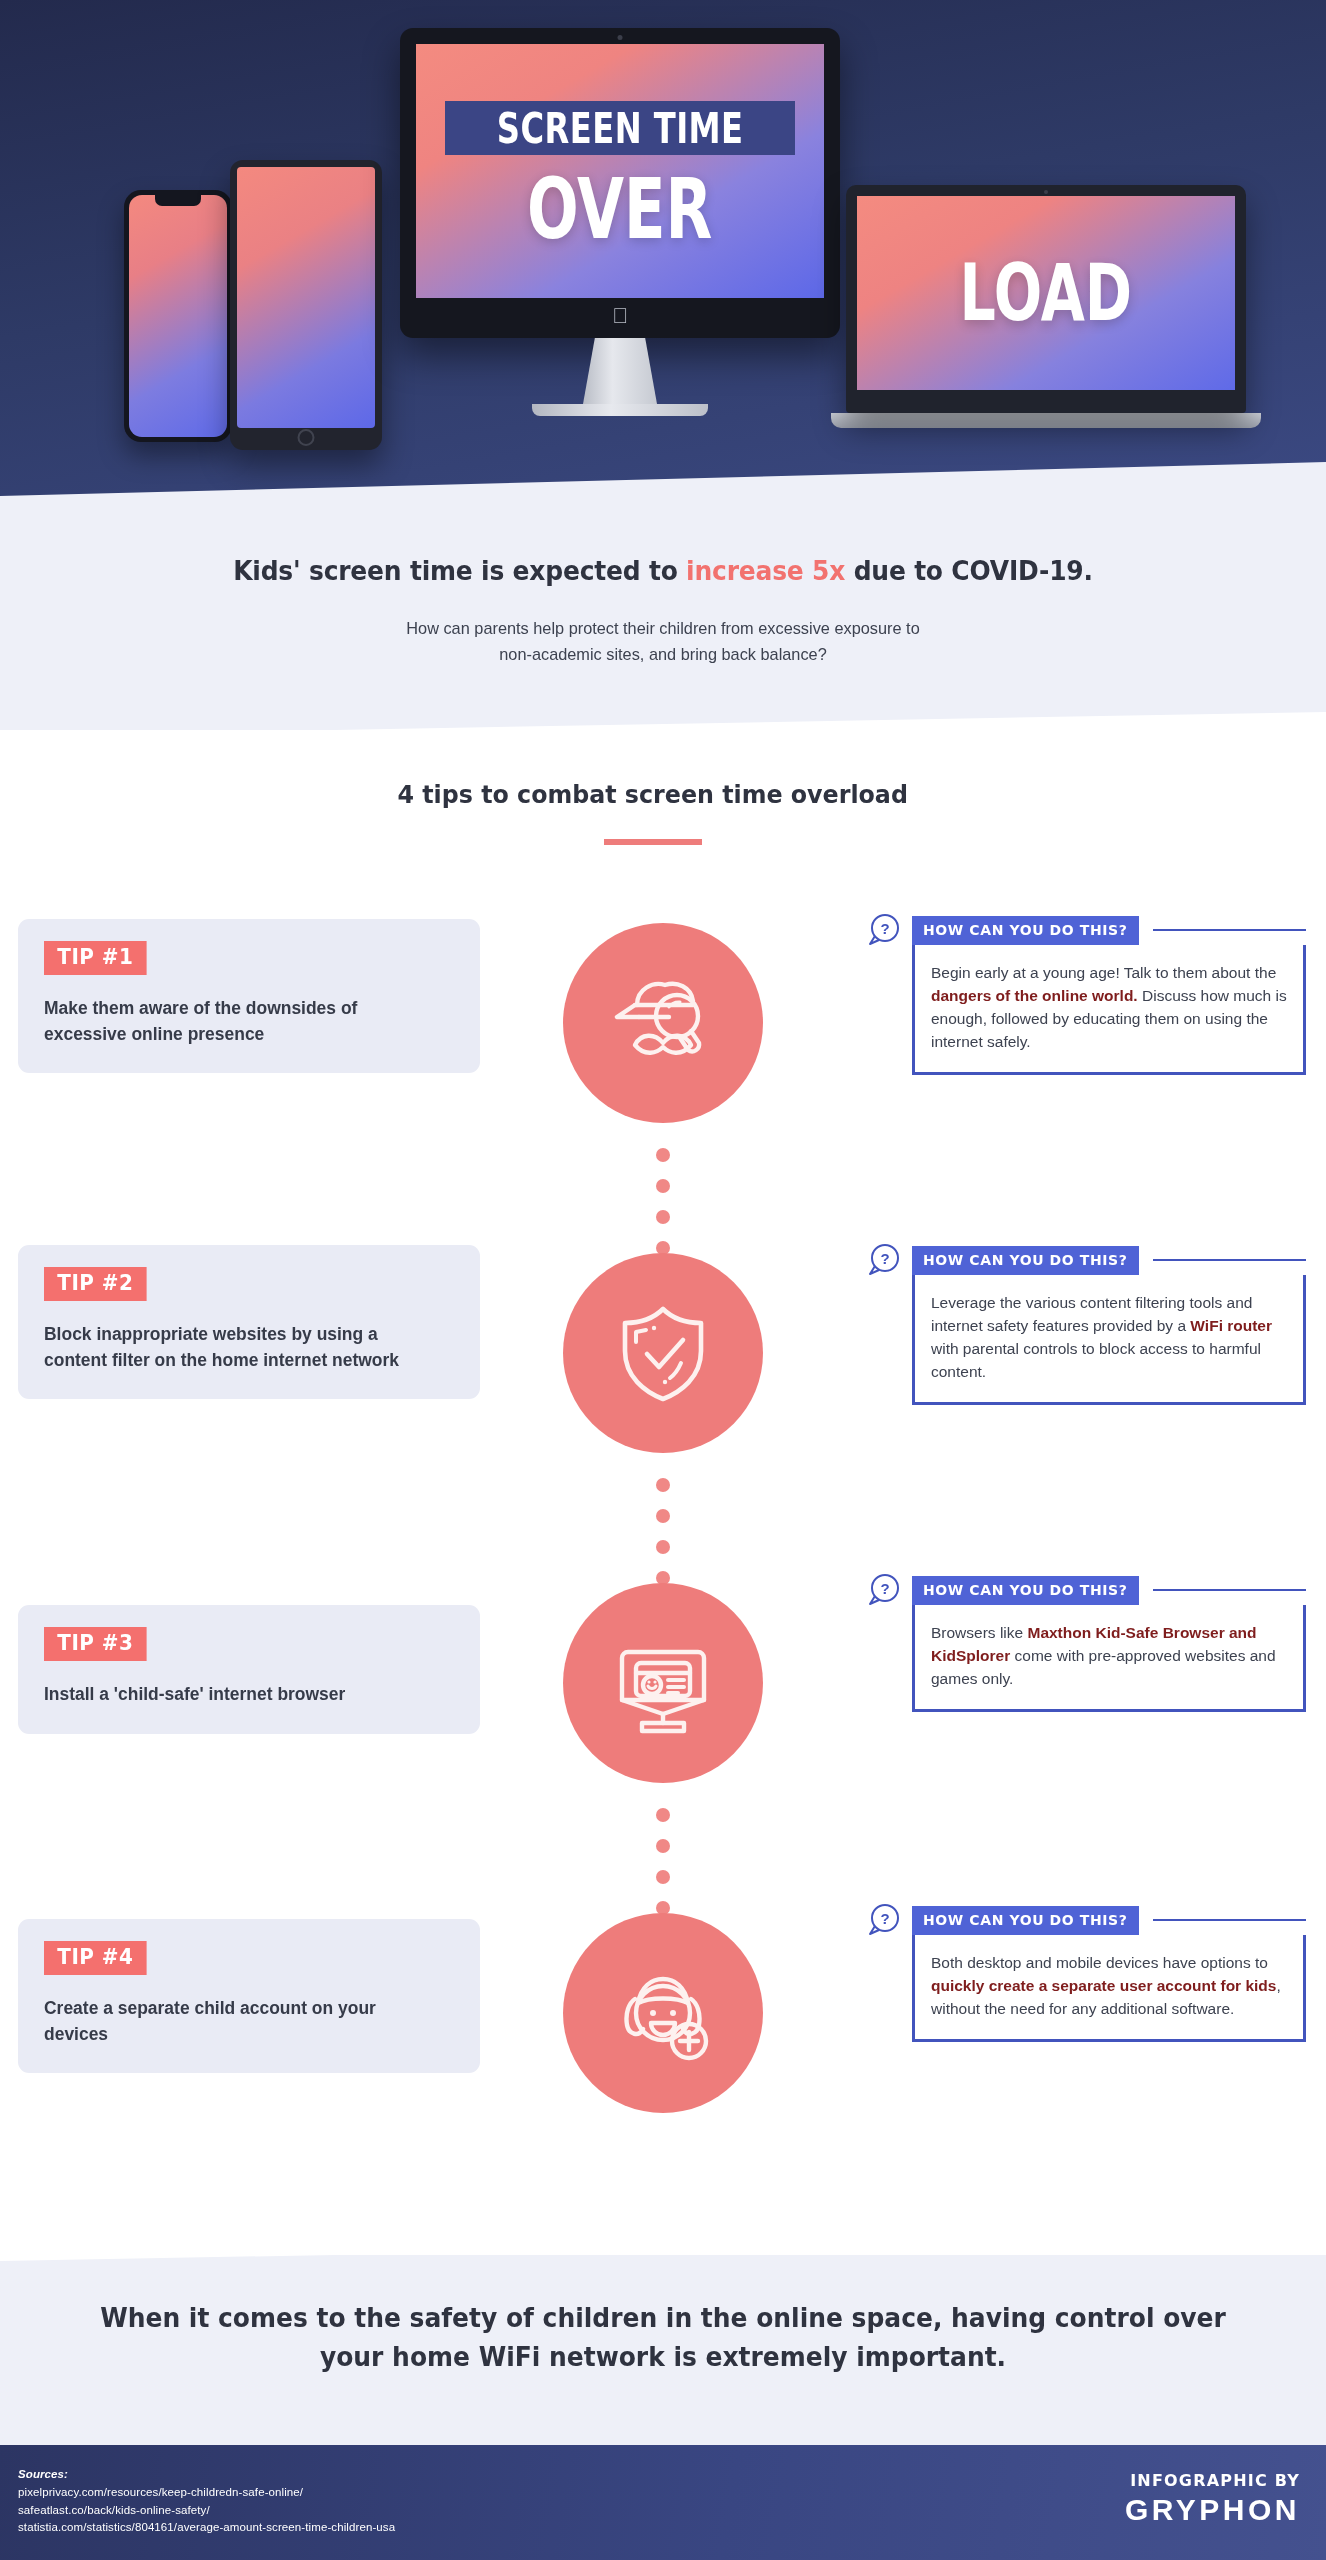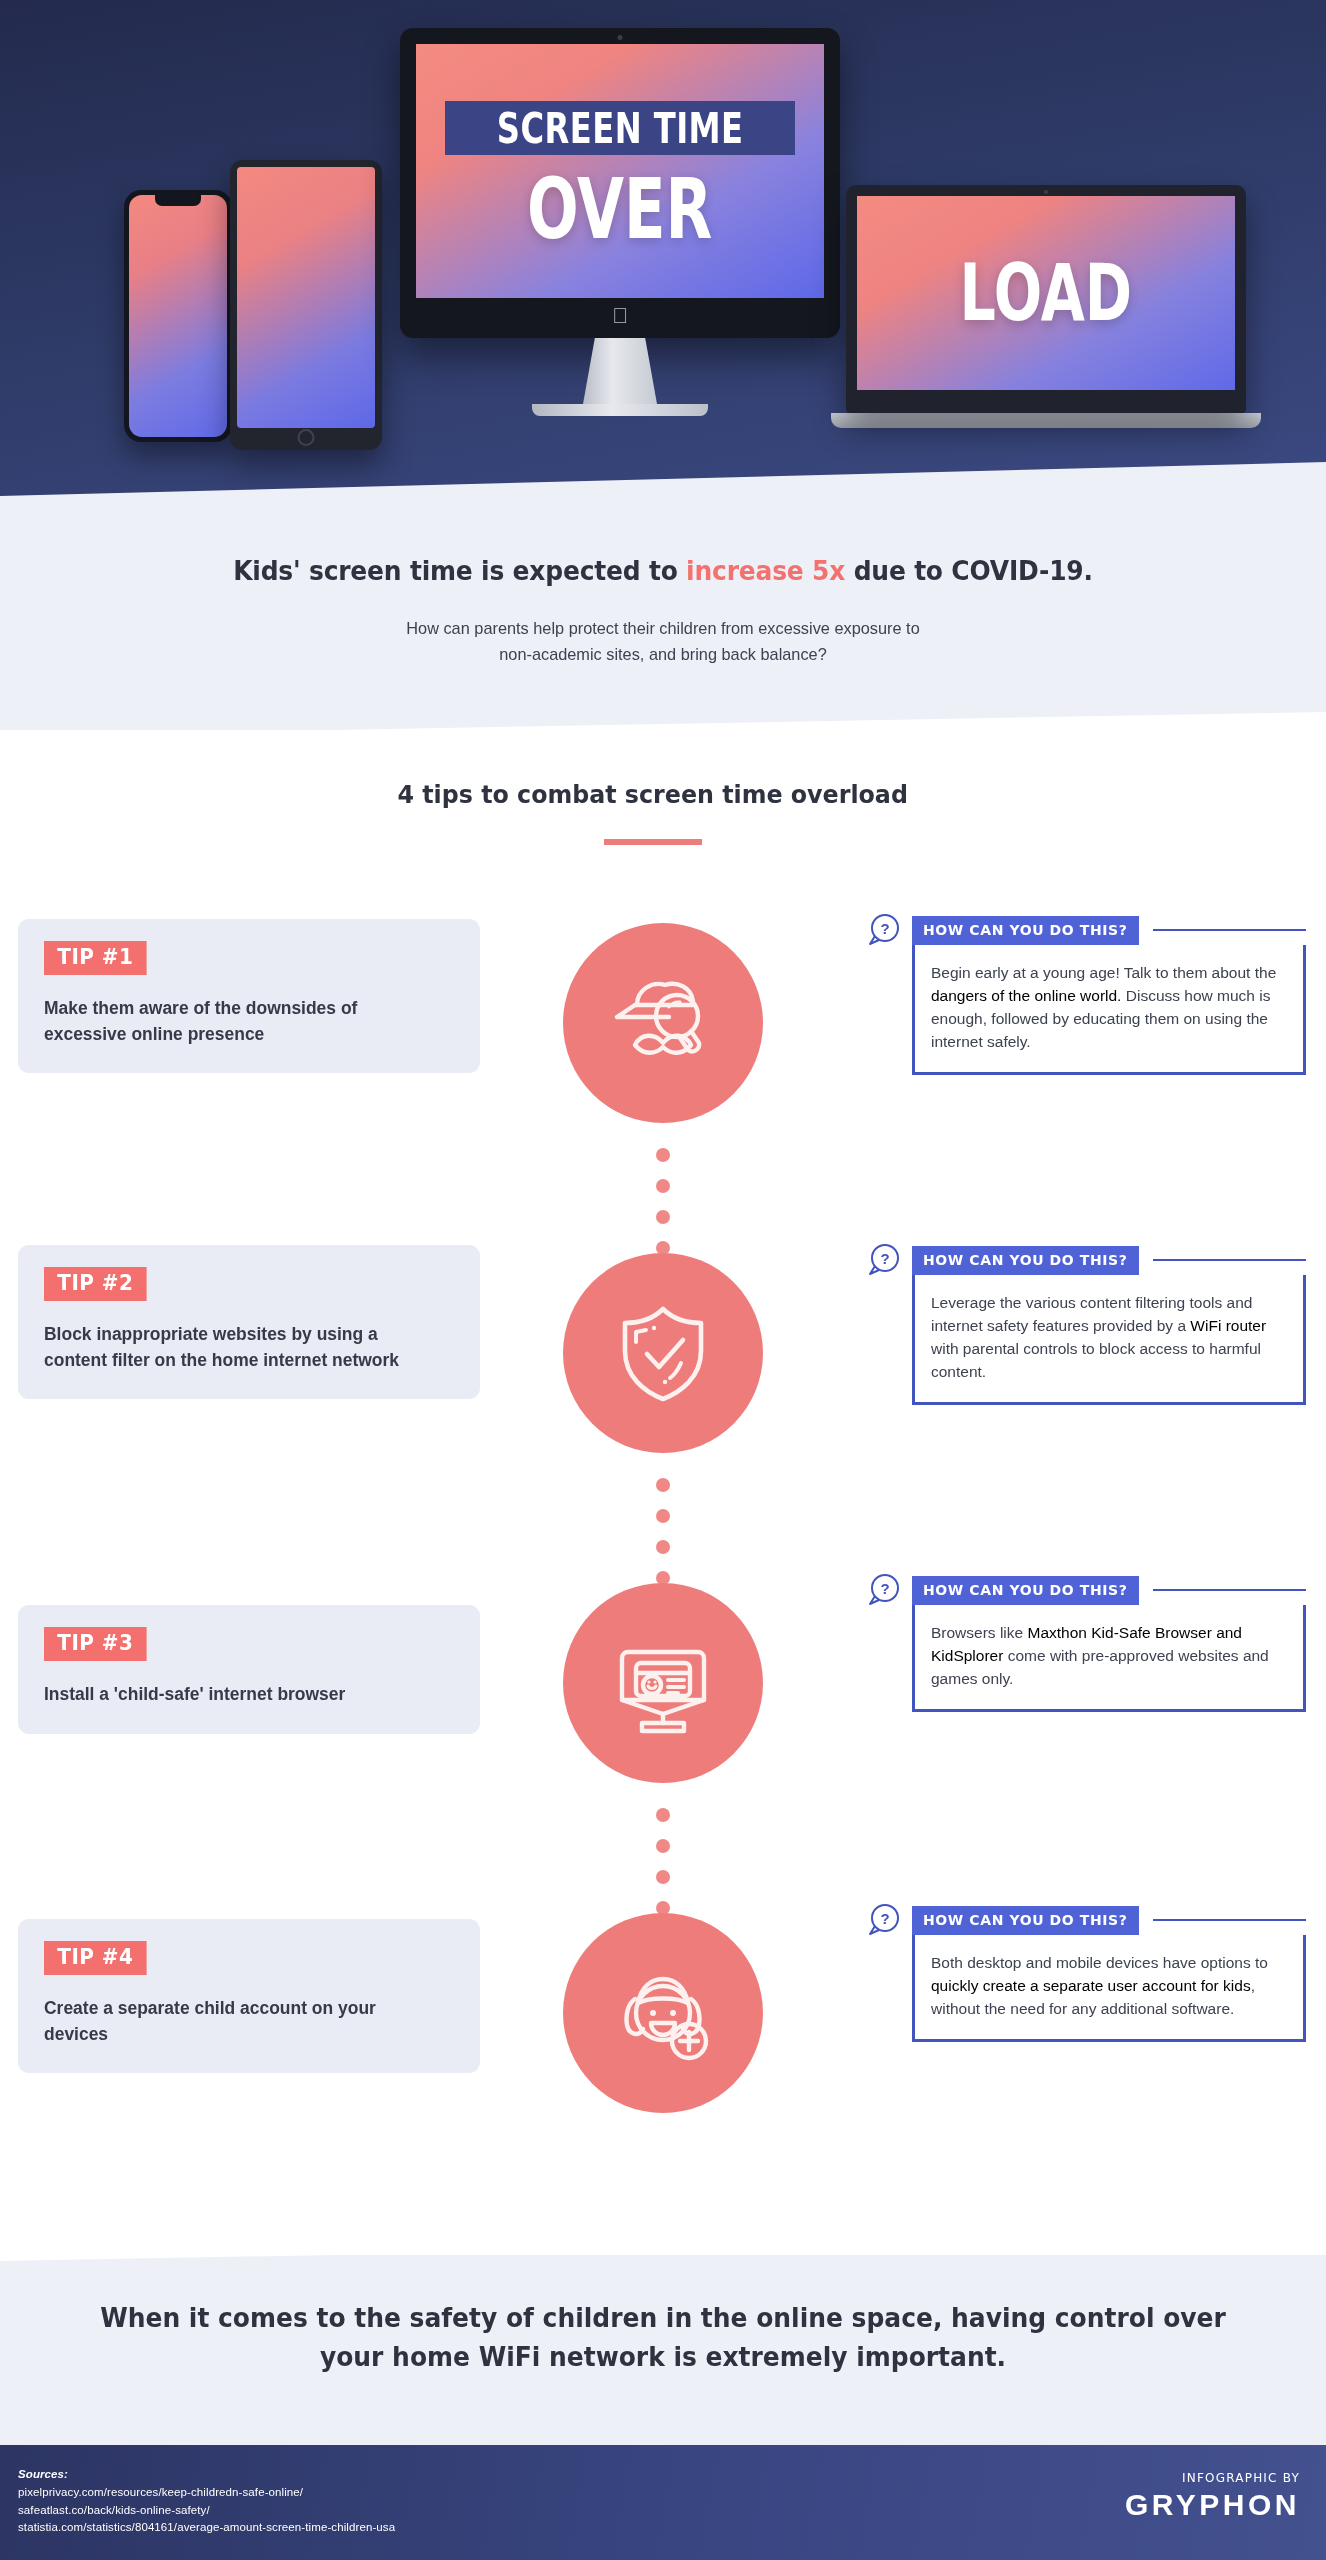--- a/index.html
+++ b/index.html
@@ -207,21 +207,21 @@
     border-left:3px solid #4254bd; border-right:3px solid #4254bd;
     border-bottom:3px solid #4254bd;
     margin-left:46px; margin-top:-2px;
     padding:17px 16px 18px 16px;
     font-size:15.5px; line-height:1.48; color:#3d4250;
     position:relative;
   }
   .cobody:before {
     content:""; position:absolute; right:-3px; top:-3px; width:3px; height:3px;
   }
-  .cobody b { font-weight:normal; color:#000000; }
+  .cobody b { font-weight:bold; color:#7f1d1d; }
 
   
   .closing {
     position:absolute; left:0; top:2255px; width:1326px; height:190px;
     background:#eef0f8; text-align:center;
   }
   .closing-wedge {
     position:absolute; left:0; top:-34px; width:1326px; height:40px;
     background:#ffffff;
     clip-path:polygon(0 0, 1326px 0, 1326px 16px, 0 40px);
@@ -239,21 +239,21 @@
     color:#fff;
   }
   .sources {
     position:absolute; left:18px; top:21px;
     font-size:11.5px; line-height:1.55; letter-spacing:.1px;
   }
   .sources .hdr { font-weight:bold;font-style:italic; }
   .brand { position:absolute; right:26px; top:26px; text-align:right; }
   .brand .by {
     font-family:"DejaVu Sans", sans-serif;
-    font-size:12px; font-weight:normal; letter-spacing:1.2px;
+    font-size:16px; font-weight:bold; letter-spacing:1.2px;
   }
   .brand .name {
     font-family:"Liberation Sans", sans-serif;
     font-size:30px; font-weight:bold; letter-spacing:3.5px; margin-top:3px;
   }
 </style>
 </head>
 <body>
 
 <div class="hero">

